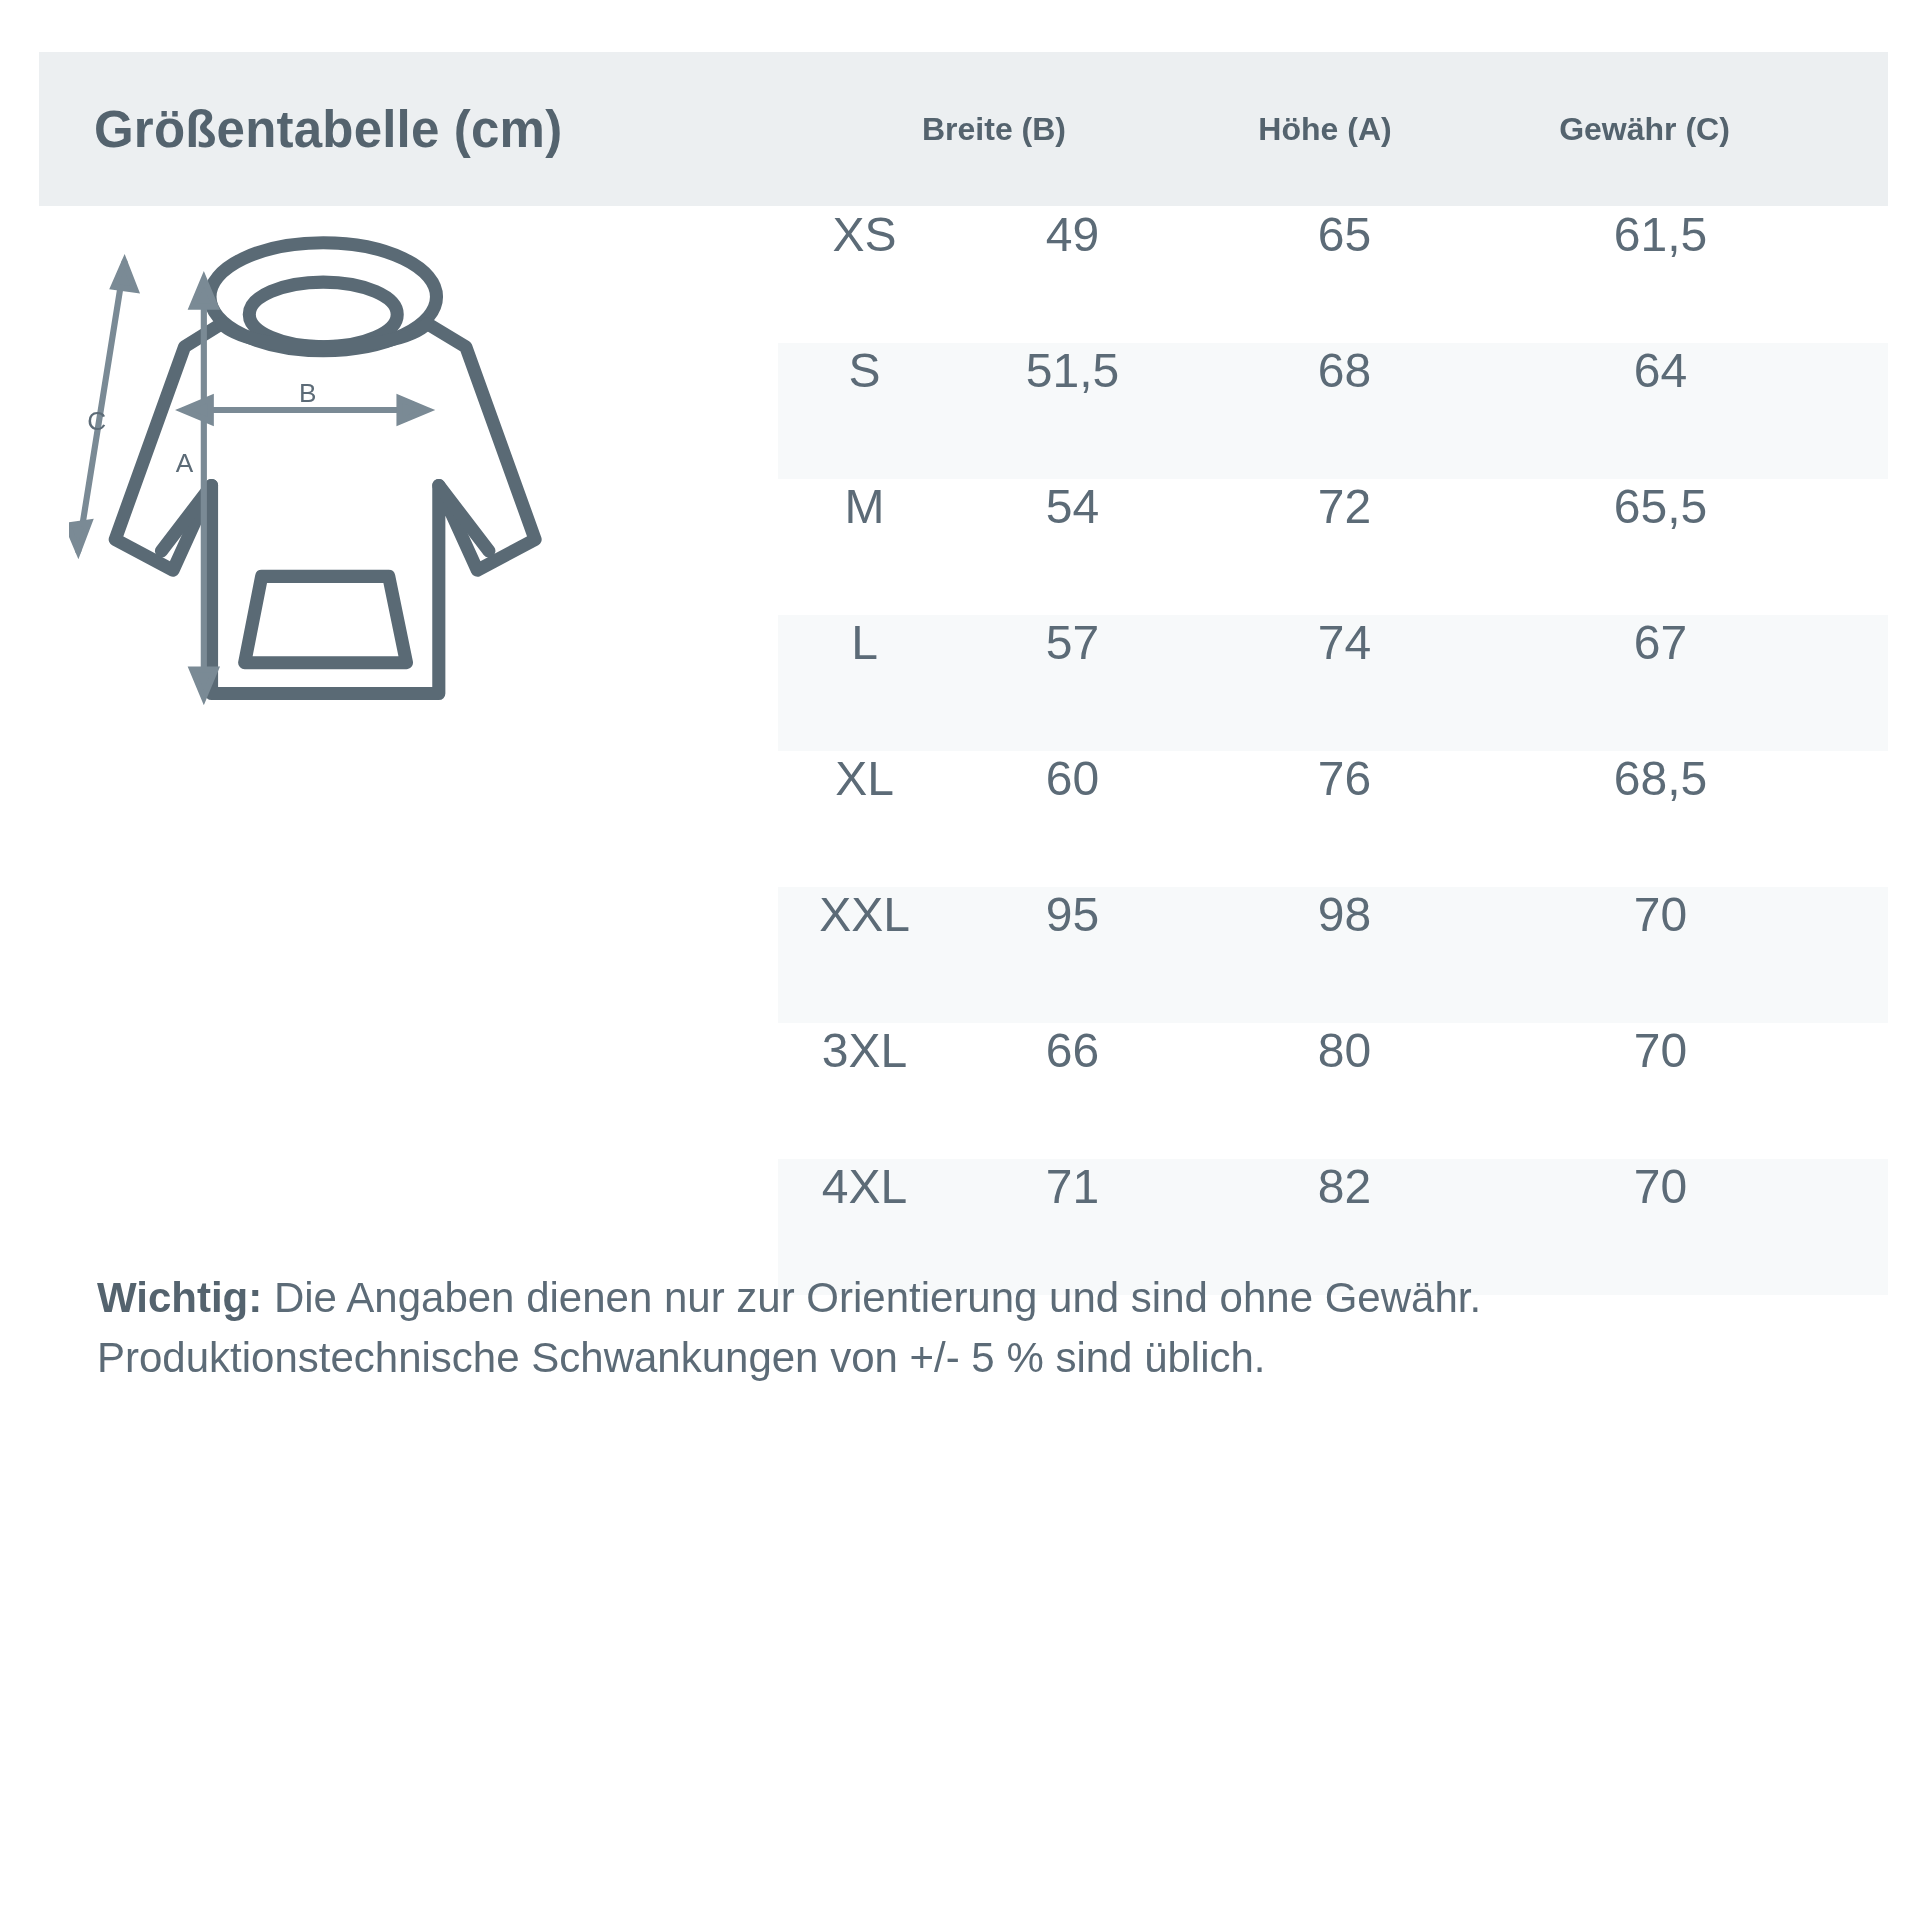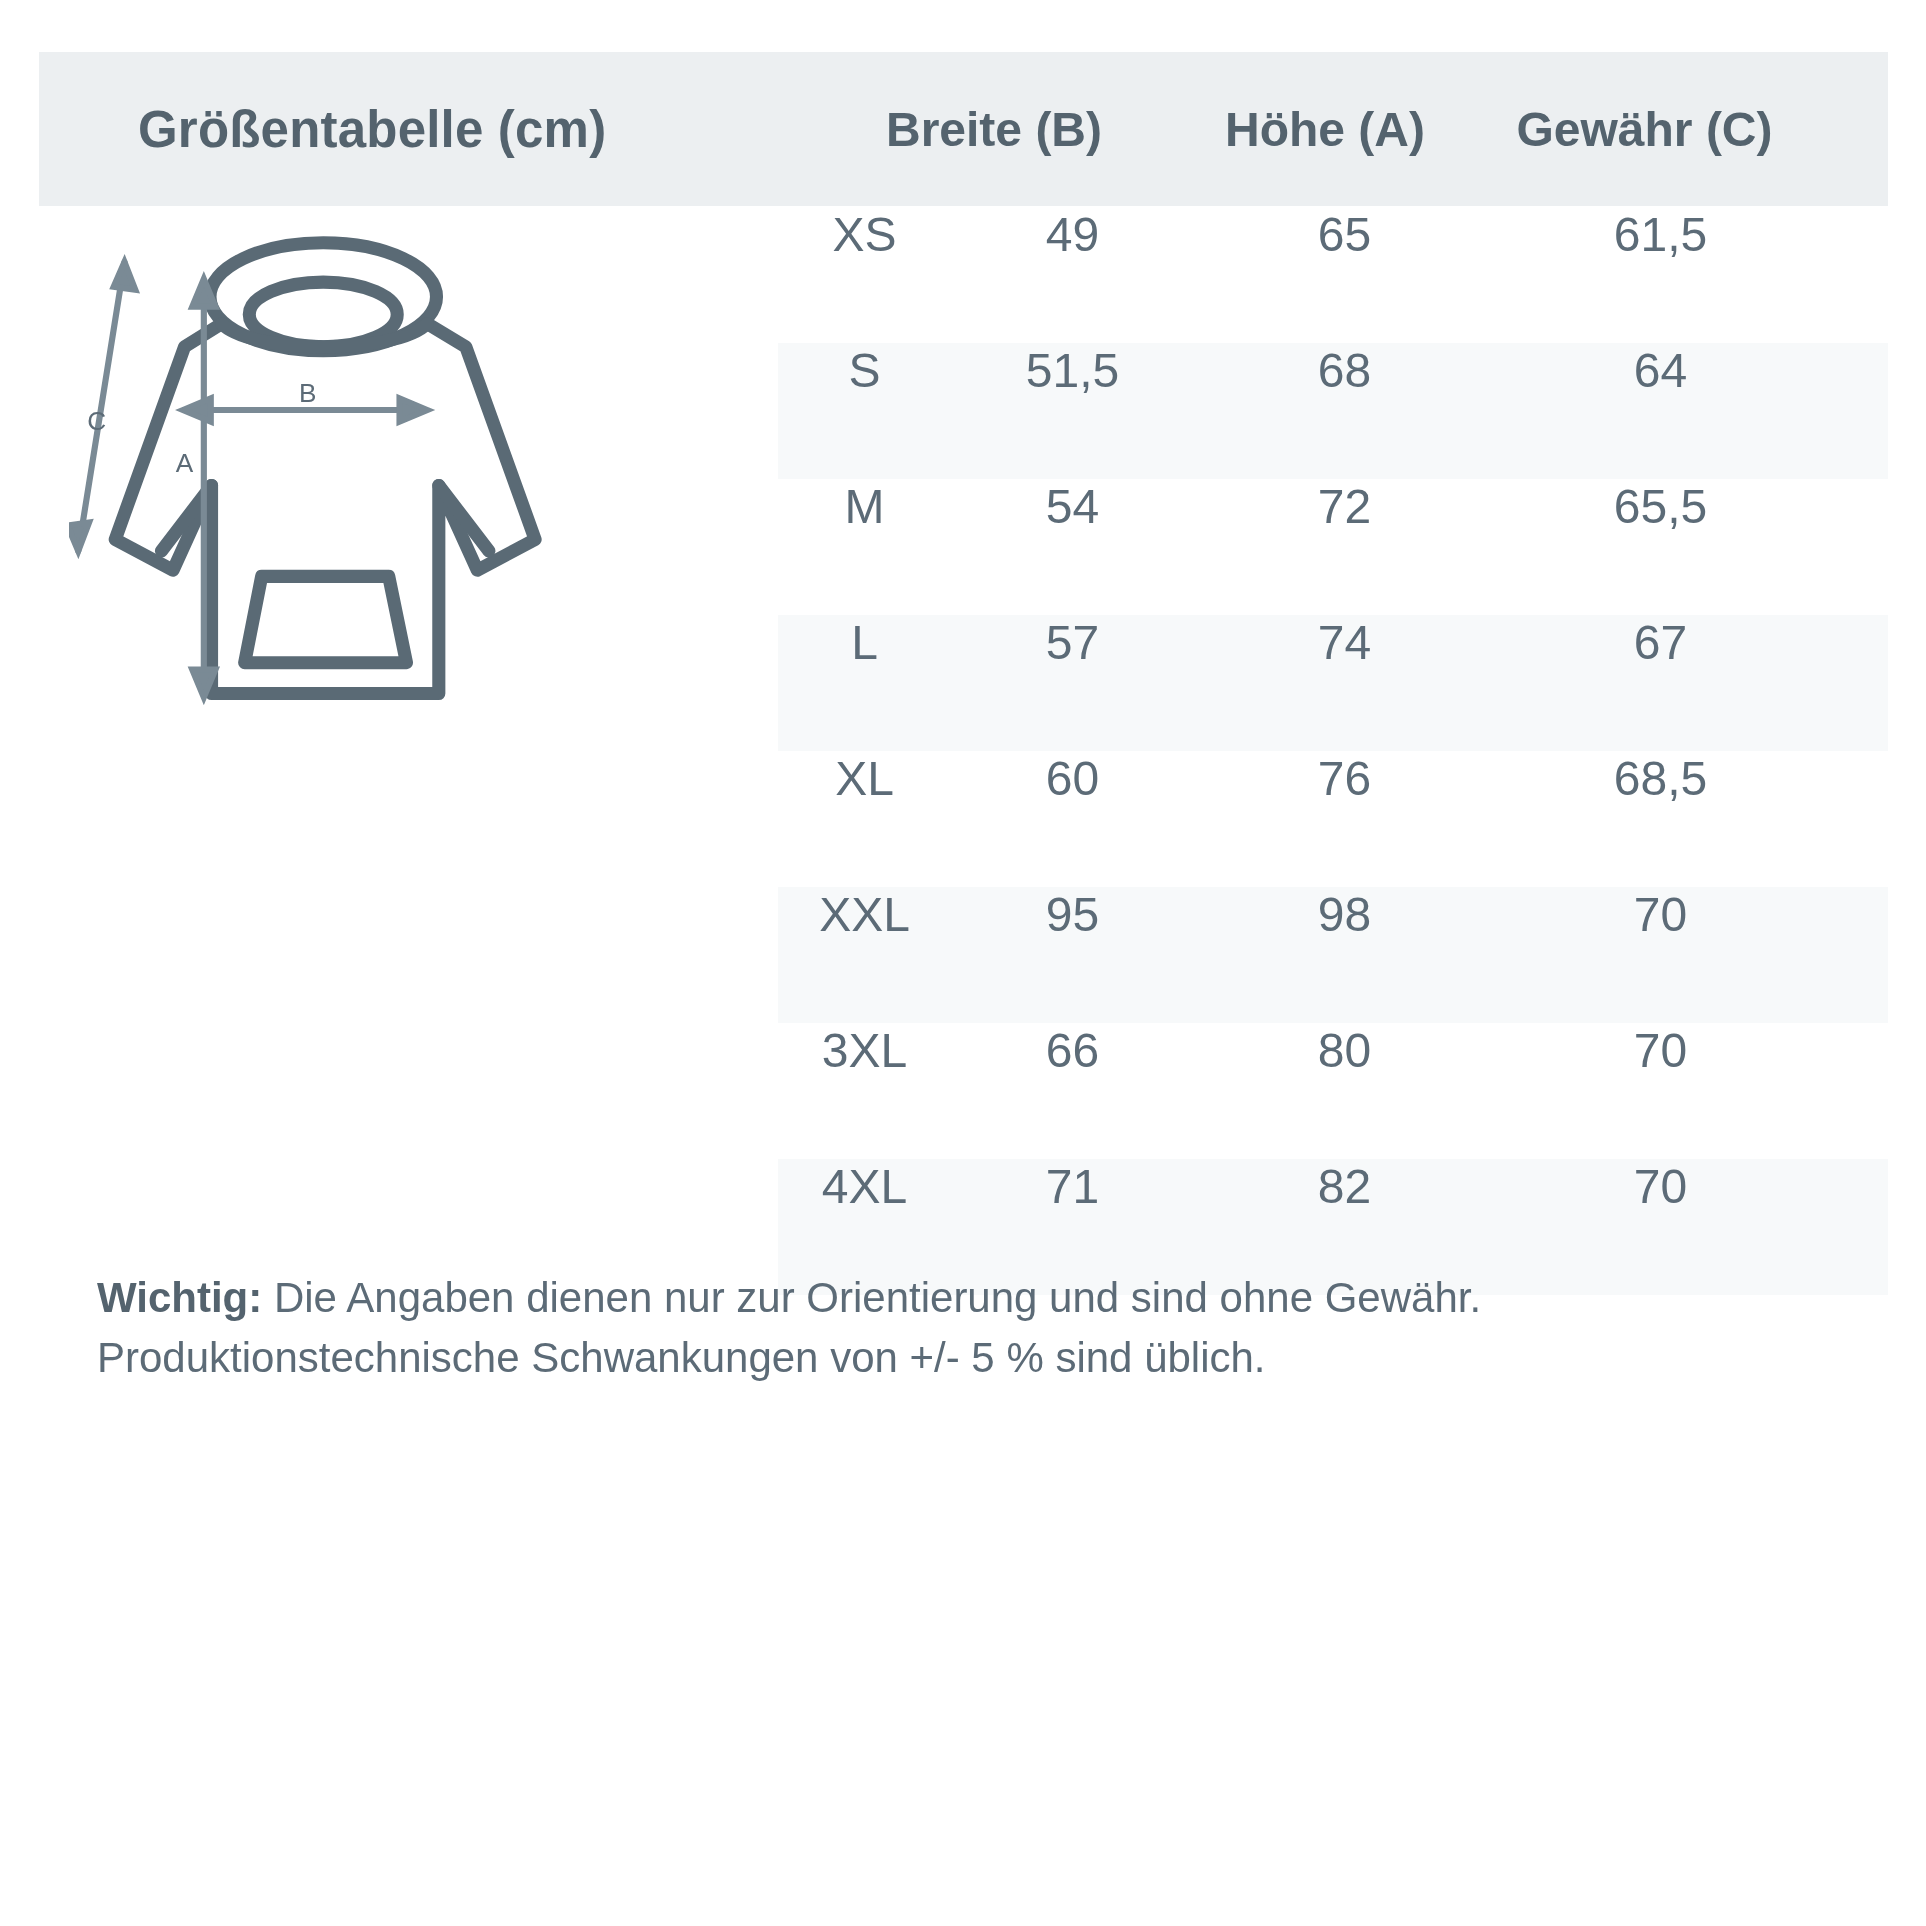--- a/index.html
+++ b/index.html
@@ -34,30 +34,29 @@
     box-sizing: border-box;
   }
   .header-title {
     position: absolute;
     left: 55px;
     font-size: 51px;
     font-weight: bold;
     color: #54636e;
     letter-spacing: 0.2px;
     white-space: nowrap;
-    margin-left: 44px;
   }
   .header-cols {
     position: absolute;
     left: 778px;
     width: 1110px;
     display: flex;
   }
   .header-col {
-    font-size: 48px;
+    font-size: 32px;
     font-weight: bold;
     color: #54636e;
     text-align: center;
     white-space: nowrap;
   }
   .header-col.c-breadth { width: 354px; }
   .header-col.c-height  { width: 308px; }
   .header-col.c-sleeve  { width: 331px; }
 
   

